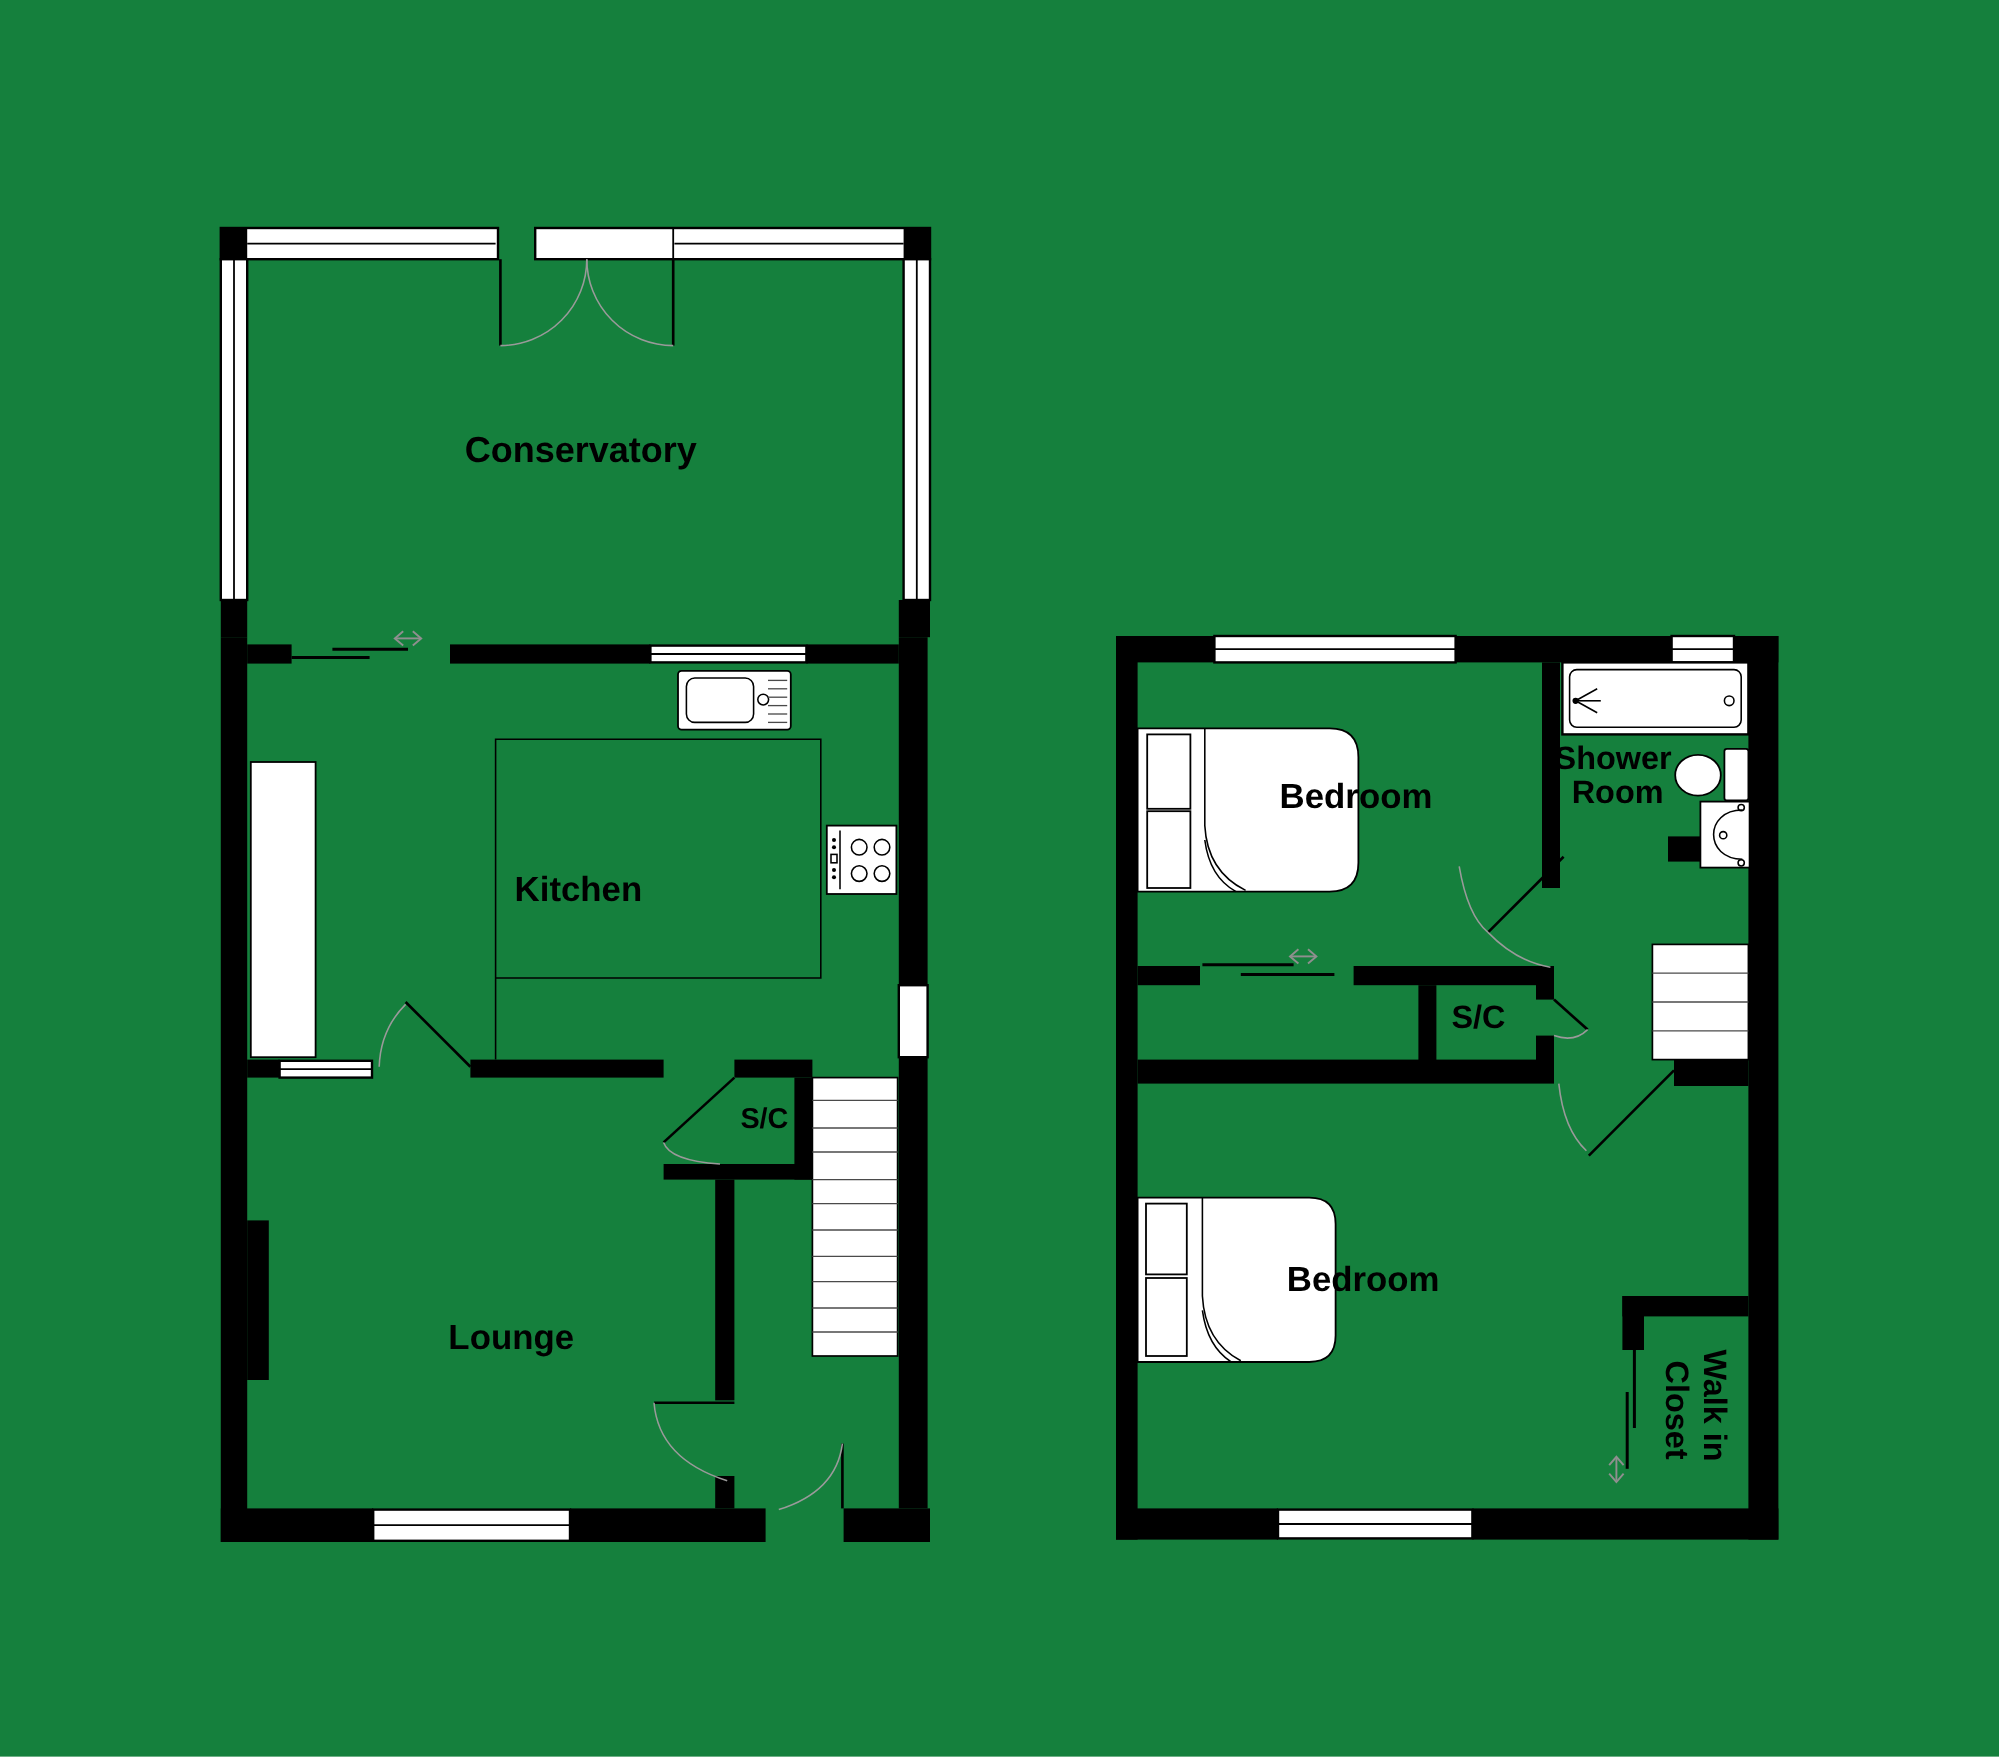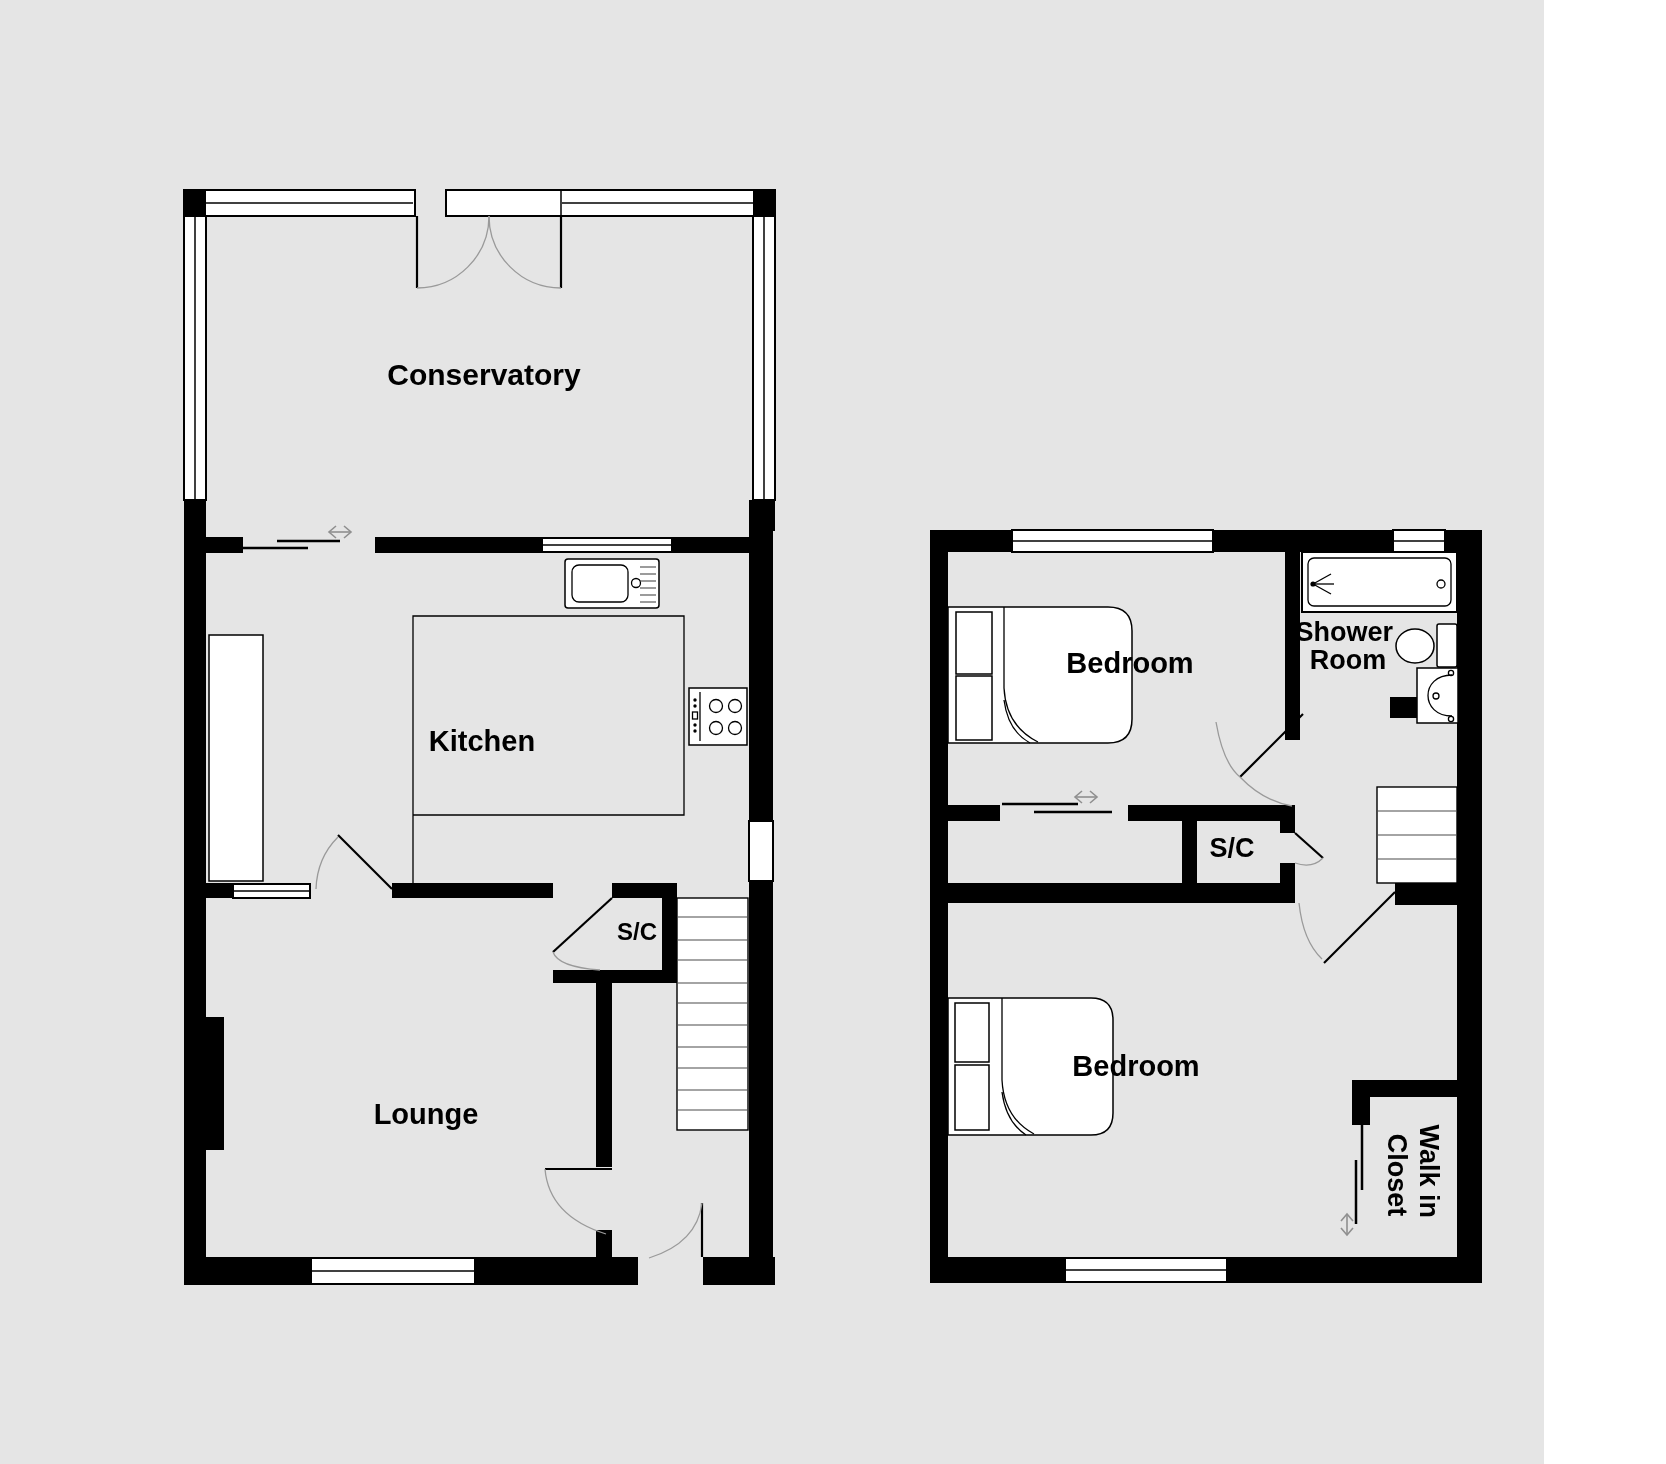--- a/index.html
+++ b/index.html
@@ -1,16 +1,16 @@
 <!DOCTYPE html>
 <html><head>
 <meta charset="utf-8">
 <style>
   html,body{margin:0;padding:0;background:#ffffff;}
-  .plan-wrap{width:1544px;height:1464px;background:#e5e5e5;position:relative;font-family:"Liberation Sans",sans-serif;}
+  .plan-wrap{width:1666px;height:1464px;background:#15803d;position:relative;font-family:"Liberation Sans",sans-serif;}
   svg{display:block;}
   .wall{fill:#000000;stroke:none;}
   .win{fill:#ffffff;stroke:#000000;stroke-width:2;}
   .winline{stroke:#000000;stroke-width:1.5;fill:none;}
   .thin{fill:#ffffff;stroke:#000000;stroke-width:1.5;}
   .thinline{fill:none;stroke:#000000;stroke-width:1.3;}
   .leaf{stroke:#000000;stroke-width:2.2;fill:none;}
   .arc{fill:none;stroke:#9a9a9a;stroke-width:1.3;}
   .slide{stroke:#000000;stroke-width:2.5;fill:none;}
   .arrow{stroke:#8f8f8f;stroke-width:1.6;fill:none;}

